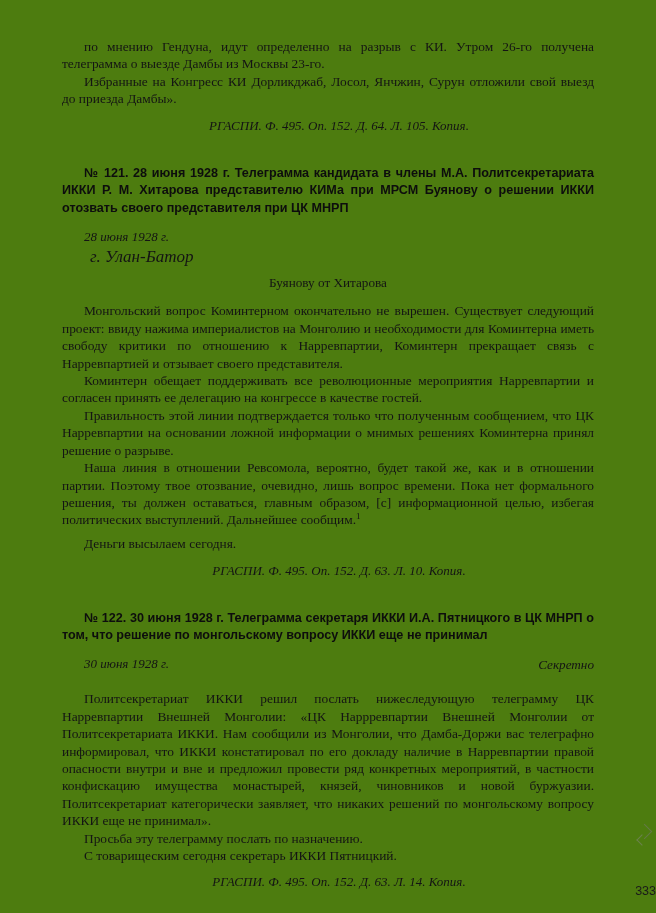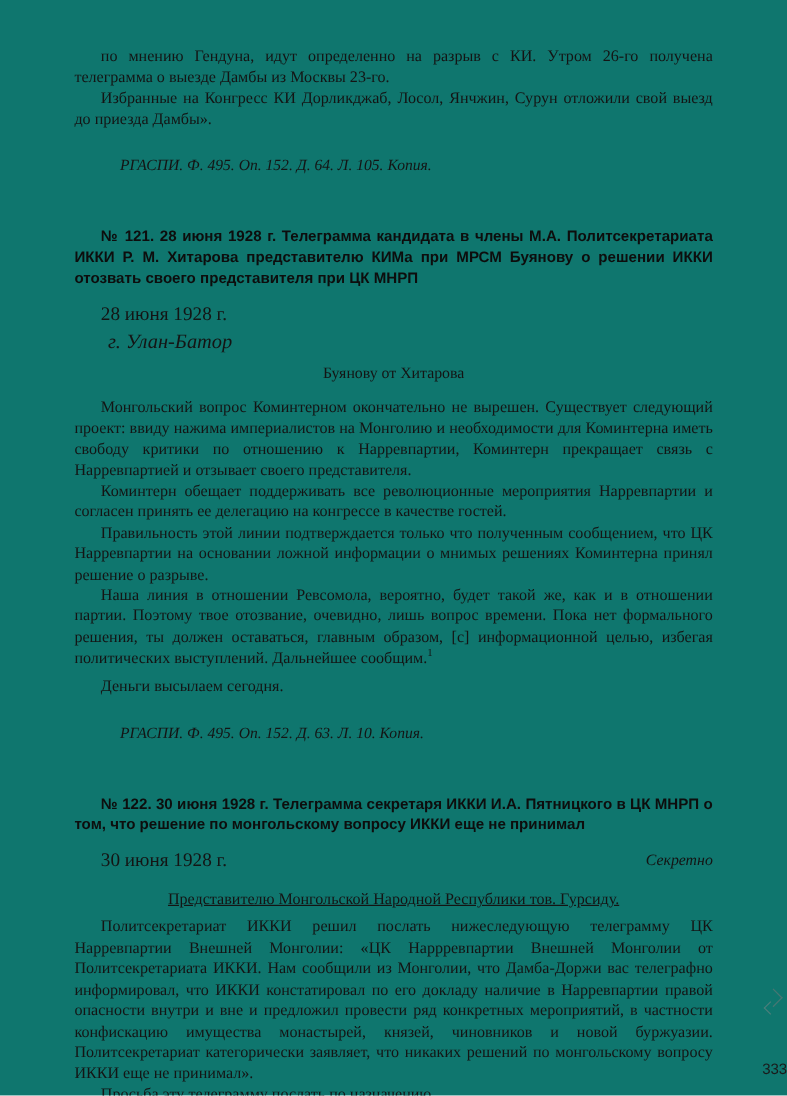--- a/index.html
+++ b/index.html
@@ -13,21 +13,21 @@
     font-family: "Liberation Serif", serif;
     color: #111111;
     position: relative;
     overflow: hidden;
   }
   .page {
     position: absolute;
     top: 0; left: 0;
     width: 656px;
     height: 913px;
-    background: #0f766e;
+    background: #4d7c0f;
   }
   .content {
     position: absolute;
     left: 62px;
     top: 38px;
     width: 532px;
   }
   p {
     margin: 0;
     font-size: 13.4px;
@@ -38,35 +38,36 @@
   }
   p.noind { text-indent: 0; }
   .gap-s { height: 6px; }
   .gap-m { height: 11px; }
   .gap-xl { height: 26px; }
 
   .src {
     font-style: italic;
     font-size: 13px;
     text-indent: 22px;
-    margin: 16px;
-    text-align: left;
+    margin: 4px;
+    text-align: center;
   }
   .doc-title {
     font-family: "Liberation Sans", sans-serif;
     font-weight: bold;
     font-size: 12.6px;
     line-height: 1.42;
     text-align: justify;
     text-indent: 22px;
     margin: 0;
     color: #0d0d0d;
   }
   .date-line {
-    font-size: 16px;
+    font-style: italic;
+    font-size: 13px;
     margin: 0;
     text-indent: 0;
     padding-left: 22px;
   }
   .city-line {
     font-style: italic;
     font-size: 17px;
     margin: 0;
     text-indent: 0;
     padding-left: 28px;
@@ -172,21 +173,20 @@
 
     <div class="gap-m"></div>
 
     <div style="position:relative;">
       <p class="date-line">30 июня 1928 г.</p>
       <p class="addressee-right" style="position:absolute; right:0; top:0;">Секретно</p>
     </div>
 
     <div class="gap-m"></div>
 
-    <p class="noind" style="text-align:center;"><span class="underlined" style="text-indent:0;">Представителю Монгольской Народной Республики тов. Гурсиду.</span></p>
 
     <div class="gap-s"></div>
 
     <p>Политсекретариат ИККИ решил послать нижеследующую телеграмму ЦК Нарревпартии Внешней Монголии: «ЦК Наррревпартии Внешней Монголии от Политсекретариата ИККИ. Нам сообщили из Монголии, что Дамба-Доржи вас телеграфно информировал, что ИККИ констатировал по его докладу наличие в Нарревпартии правой опасности внутри и вне и предложил провести ряд конкретных мероприятий, в частности конфискацию имущества монастырей, князей, чиновников и новой буржуазии. Политсекретариат категорически заявляет, что никаких решений по монгольскому вопросу ИККИ еще не принимал».</p>
     <p>Просьба эту телеграмму послать по назначению.</p>
     <p>С товарищеским сегодня секретарь ИККИ Пятницкий.</p>
 
     <div class="gap-s"></div>
 
     <p class="src">РГАСПИ. Ф. 495. Оп. 152. Д. 63. Л. 14. Копия.</p>

